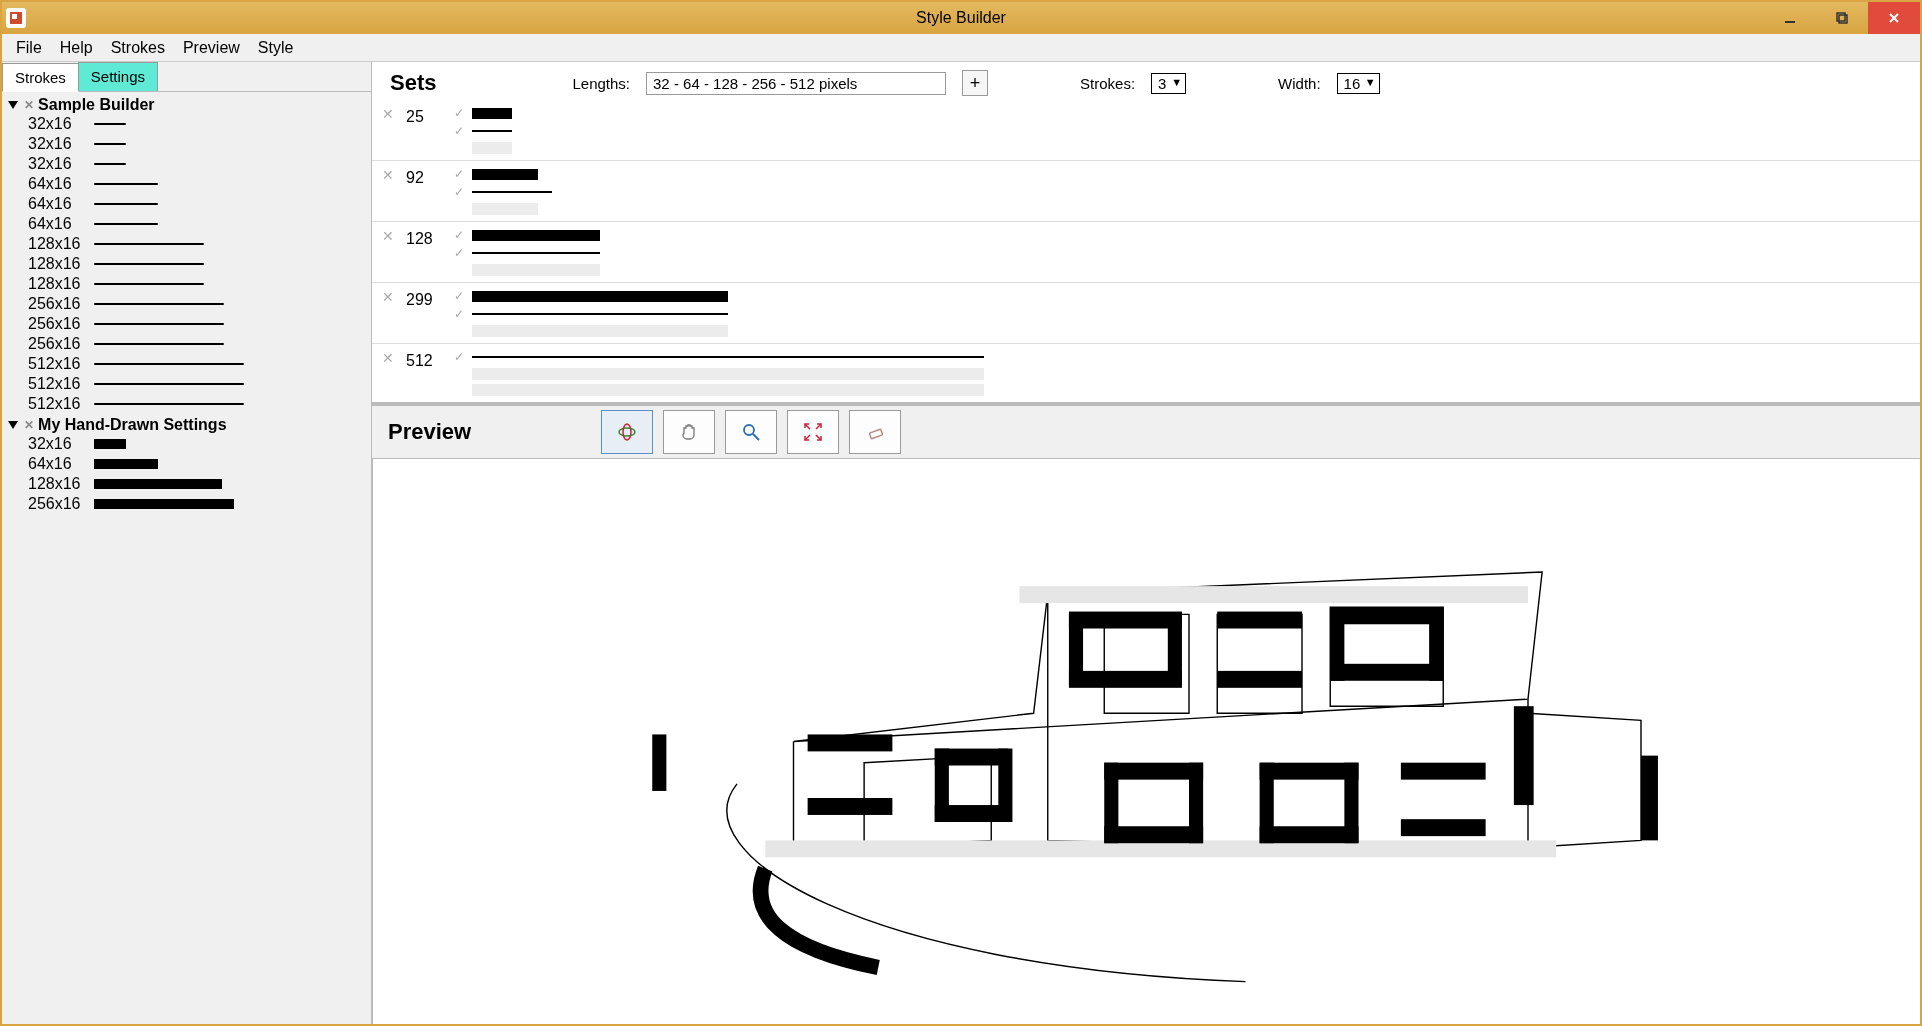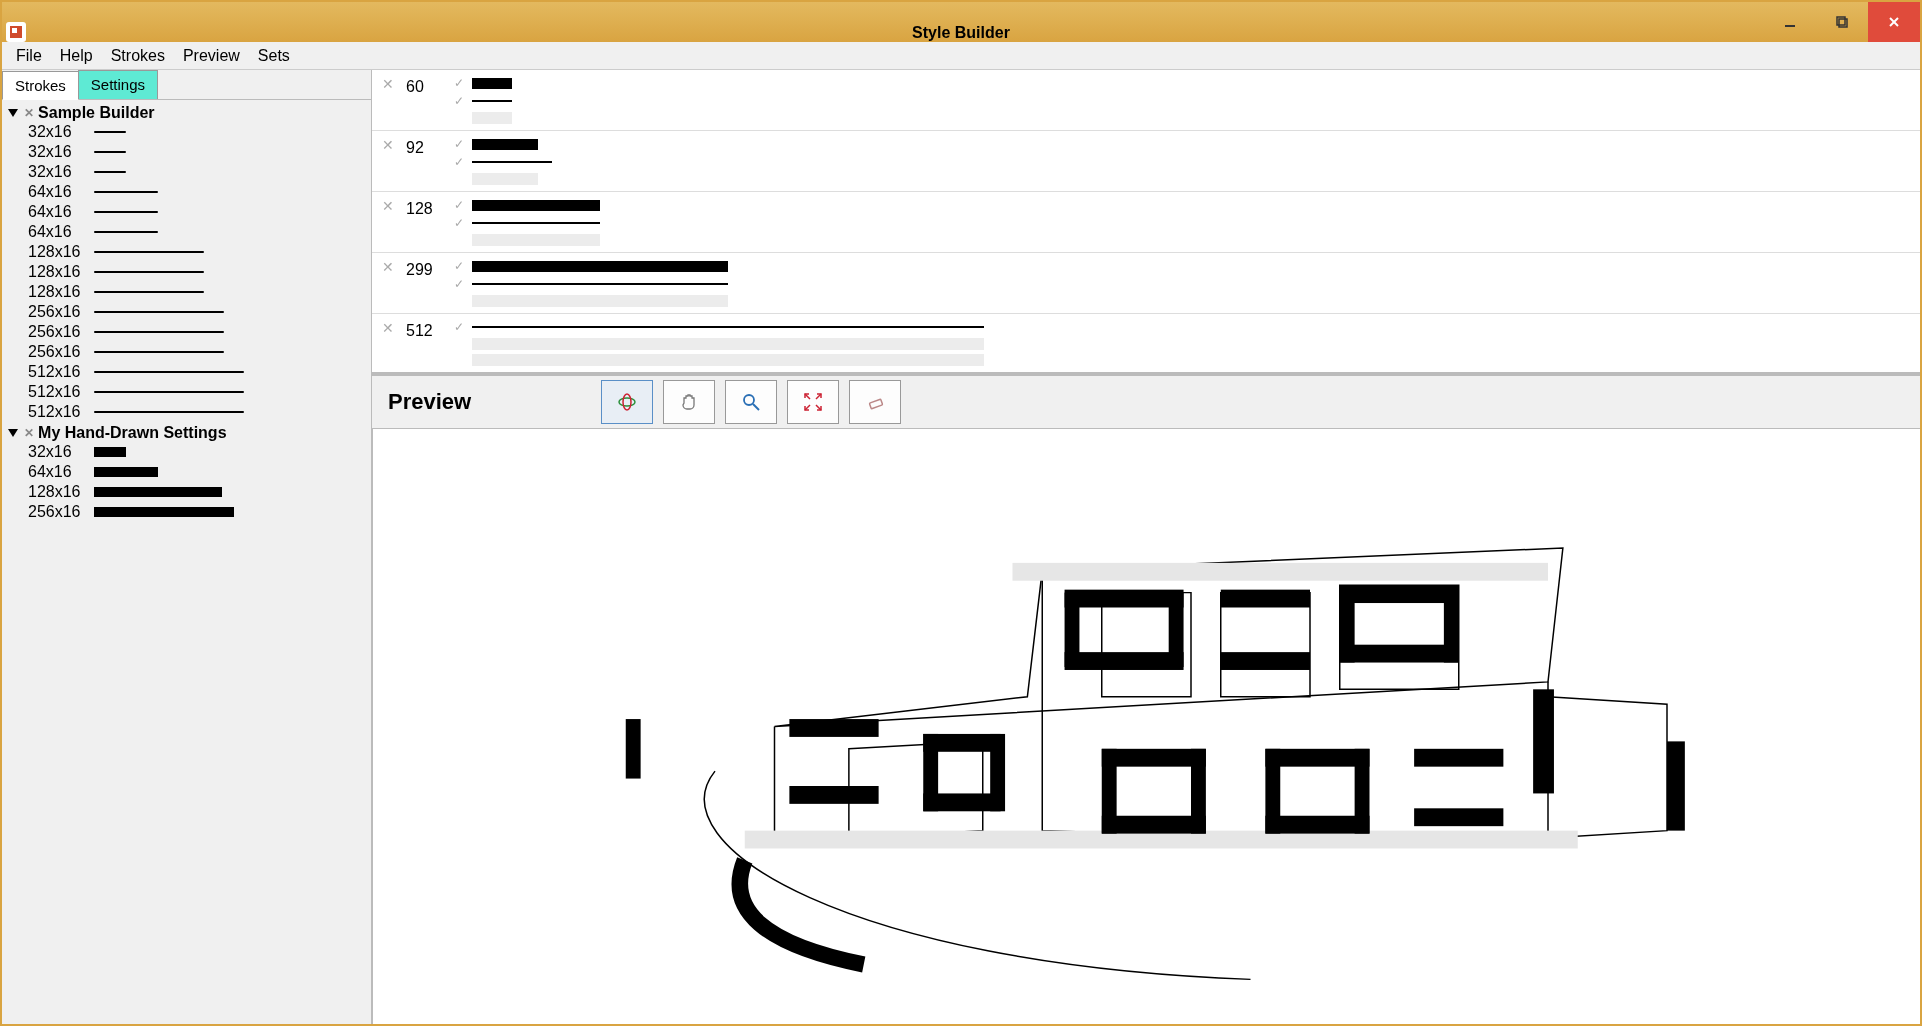--- a/index.html
+++ b/index.html
@@ -1,19 +1,19 @@
 <!DOCTYPE html>
 <html><head>
 <meta charset="utf-8">
 <style>
 * { margin: 0; padding: 0; box-sizing: border-box; font-family: Arial, sans-serif; }
 body { width: 1922px; height: 1026px; background: #fff; border: 2px solid #d9a441; display: flex; flex-direction: column; overflow: hidden; }
 
 
-.titlebar { height: 40px; background: linear-gradient(#e3b95f, #d9a441); display: flex; align-items: flex-end; position: relative; font-weight: bold; }
+.titlebar { height: 32px; background: linear-gradient(#e3b95f, #d9a441); display: flex; align-items: center; position: relative; }
 .titlebar-icon { width: 20px; height: 20px; margin-left: 4px; background: #fff; border-radius: 3px; display: flex; align-items: center; justify-content: center; }
 .titlebar-icon svg { width: 16px; height: 16px; }
 .titlebar-title { position: absolute; left: 50%; transform: translateX(-50%); font-size: 16px; color: #000; }
 .window-controls { margin-left: auto; display: flex; height: 100%; }
 .win-btn { width: 52px; height: 100%; display: flex; align-items: center; justify-content: center; cursor: pointer; }
 .win-btn.close { background: #e04b3b; color: #fff; }
 .win-btn svg { width: 14px; height: 14px; }
 
 
 .menubar { height: 28px; background: #f0f0f0; border-bottom: 1px solid #ccc; display: flex; align-items: center; padding: 0 6px; gap: 2px; }
@@ -103,21 +103,21 @@
         </svg>
       </div>
   </div>
 </div>
 
 <div class="menubar">
   <div class="menu-item">File</div>
   <div class="menu-item">Help</div>
   <div class="menu-item">Strokes</div>
   <div class="menu-item">Preview</div>
-  <div class="menu-item">Sets</div>
+  <div class="menu-item">Style</div>
 </div>
 
 <div class="main">
 
   <div class="sidebar">
     <div class="tabs">
       <div class="tab active">Strokes</div>
       <div class="tab">Settings</div>
     </div>
     <div class="tree" id="tree">
@@ -209,25 +209,37 @@
           <div class="tree-item">
             <span class="dim">256x16</span>
             <span class="stroke-thick" style="width: 140px;"></span>
           </div>
         </div>
       </div>
   </div>
 
   <div class="content">
 
+    <div class="sets-header">
+      <div class="sets-title">Sets</div>
+      <span class="field-label">Lengths:</span>
+      <input class="field-input" value="32 - 64 - 128 - 256 - 512 pixels" style="">
+      <button class="add-btn">+</button>
+      <span style="flex:0 0 60px"></span>
+      <span class="field-label">Strokes:</span>
+      <span class="sel-wrap"><select class="sel"><option>3</option></select></span>
+      <span style="flex:0 0 60px"></span>
+      <span class="field-label">Width:</span>
+      <span class="sel-wrap"><select class="sel"><option>16</option></select></span>
+    </div>
 
     <div class="sets-list" id="sets-list">
         <div class="set-row">
           <span class="set-close">✕</span>
-          <span class="set-label">60</span>
+          <span class="set-label">25</span>
           <div class="set-strokes">
             <div class="set-stroke-row">
               <span class="tick">✓</span>
               <span class="bar-black" style="width: 40px;"></span>
             </div>
             <div class="set-stroke-row">
               <span class="tick">✓</span>
               <span class="bar-thin" style="width: 40px;"></span>
             </div>
             <div class="set-stroke-row">

